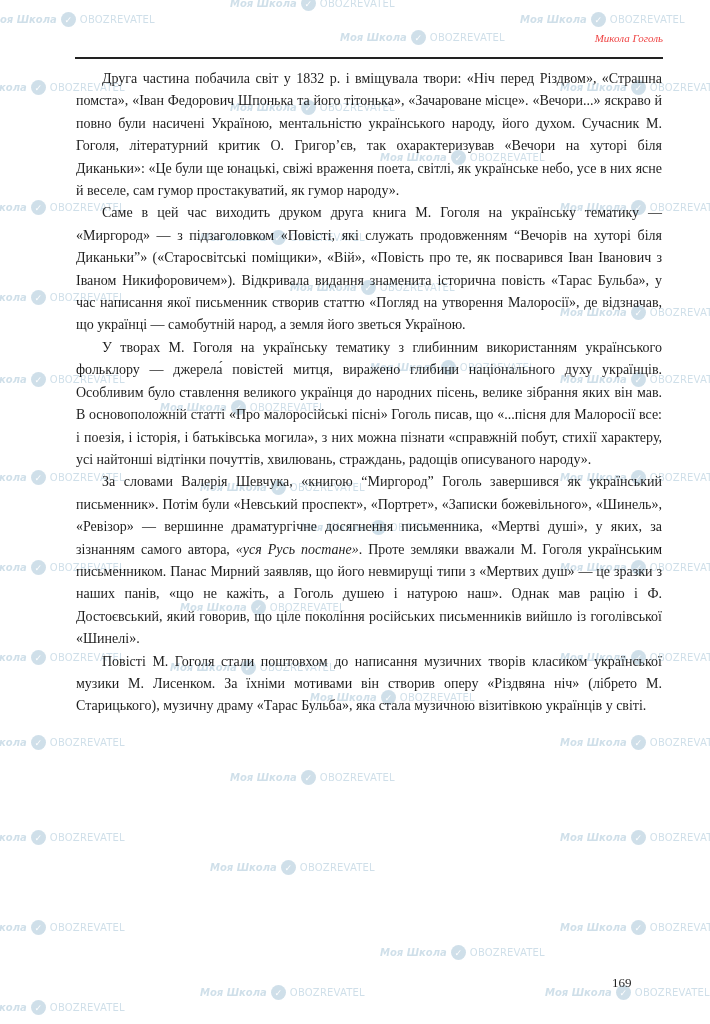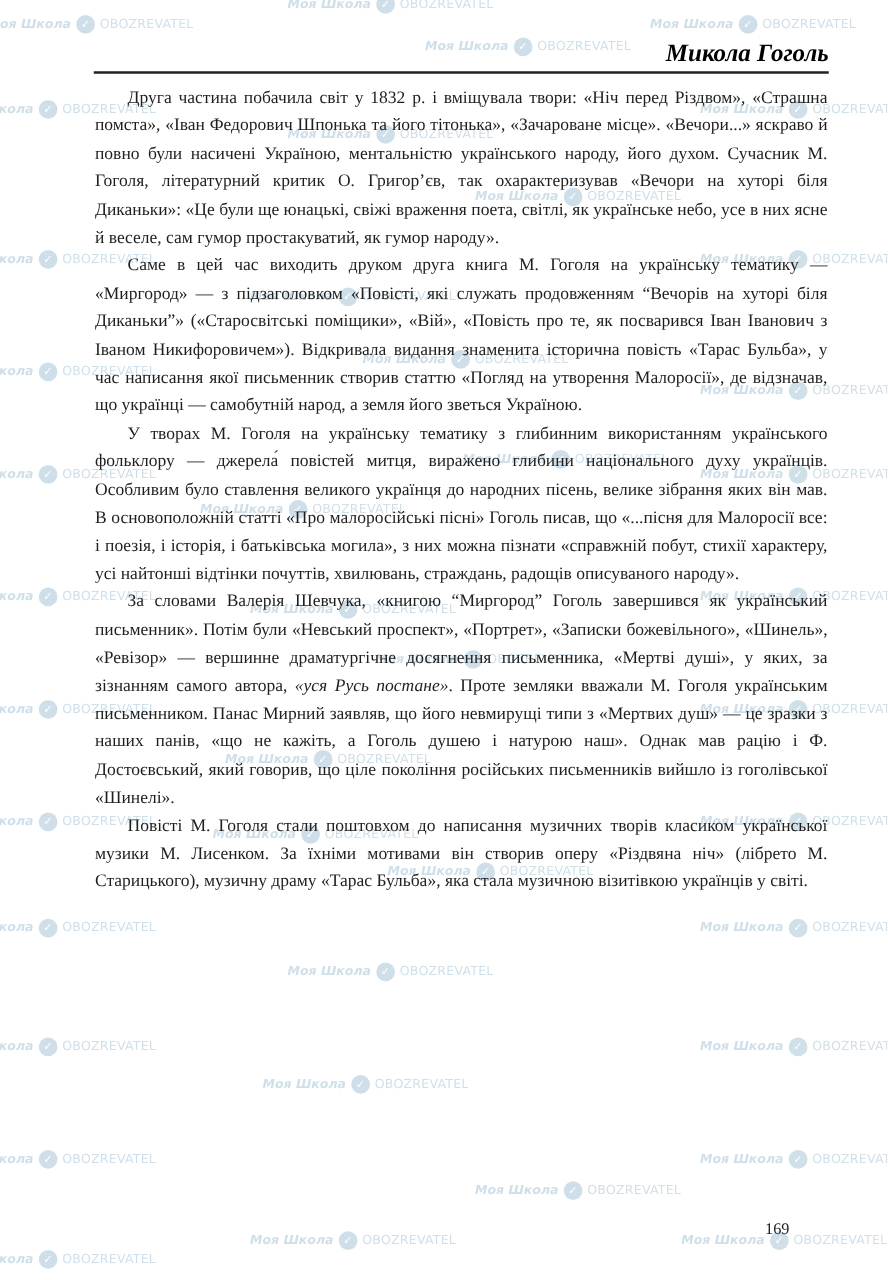--- a/index.html
+++ b/index.html
@@ -6,21 +6,21 @@
   body {
     width: 710px; height: 1024px; background: #ffffff; position: relative; overflow: hidden;
     font-family: "Liberation Serif", "DejaVu Serif", serif; color: #1e1e1e;
   }
   .watermarks { position: absolute; inset: 0; pointer-events: none; z-index: 0; }
   .wm { position: absolute; display: flex; align-items: center; gap: 4px; opacity: 0.55; white-space: nowrap; }
   .wm .school { font-family: "DejaVu Sans", sans-serif; font-style: italic; font-weight: bold; font-size: 10px; color: #a9c6d8; }
   .wm .circle { width: 15px; height: 15px; border-radius: 50%; background: #a9c6d8; color: #fff; font-size: 9px; display: flex; align-items: center; justify-content: center; font-family: "DejaVu Sans", sans-serif; }
   .wm .brand { font-family: "DejaVu Sans", sans-serif; font-size: 10px; color: #a9c6d8; letter-spacing: 0.2px; }
   .header { position: absolute; left: 75px; top: 28px; width: 588px; height: 30px; z-index: 1; }
-  .header-title { position: absolute; right: 0; top: 4px; font-style: italic; font-size: 20px; color: #000000; font-weight: bold; }
+  .header-title { position: absolute; right: 0; top: 4px; font-style: italic; font-size: 11px; color: #ef4444; }
   .header-rule { position: absolute; left: 0; right: 0; top: 29px; height: 0; border-top: 2px solid #222; }
   .content { position: absolute; left: 76px; top: 68px; width: 586px; z-index: 1; }
   .content p { margin: 0; font-size: 14px; line-height: 22.4px; text-align: justify; text-indent: 26px; hyphens: manual; }
   .content em { }
   .page-number { position: absolute; left: 612px; top: 975px; font-weight: normal; font-size: 13px; z-index: 1; }
 </style>
 </head>
 <body>
 
 <div class="watermarks">

